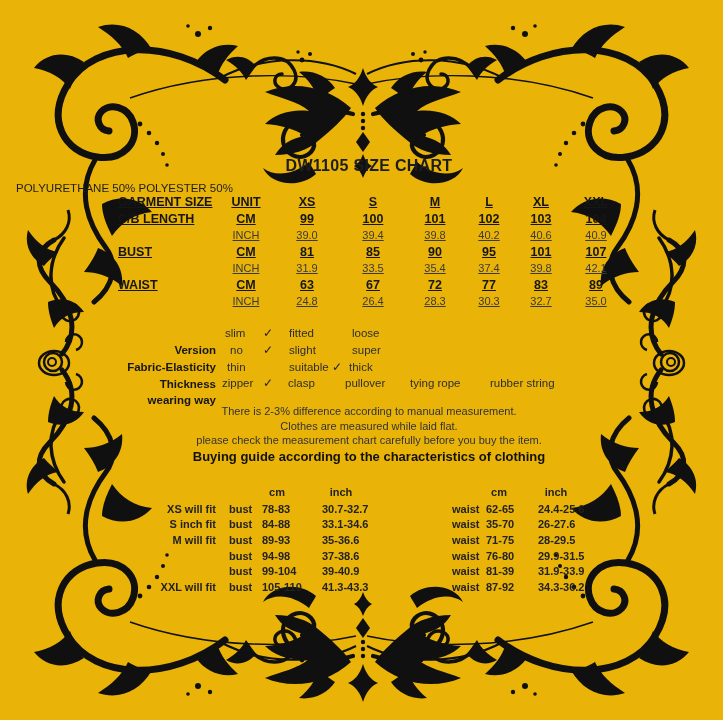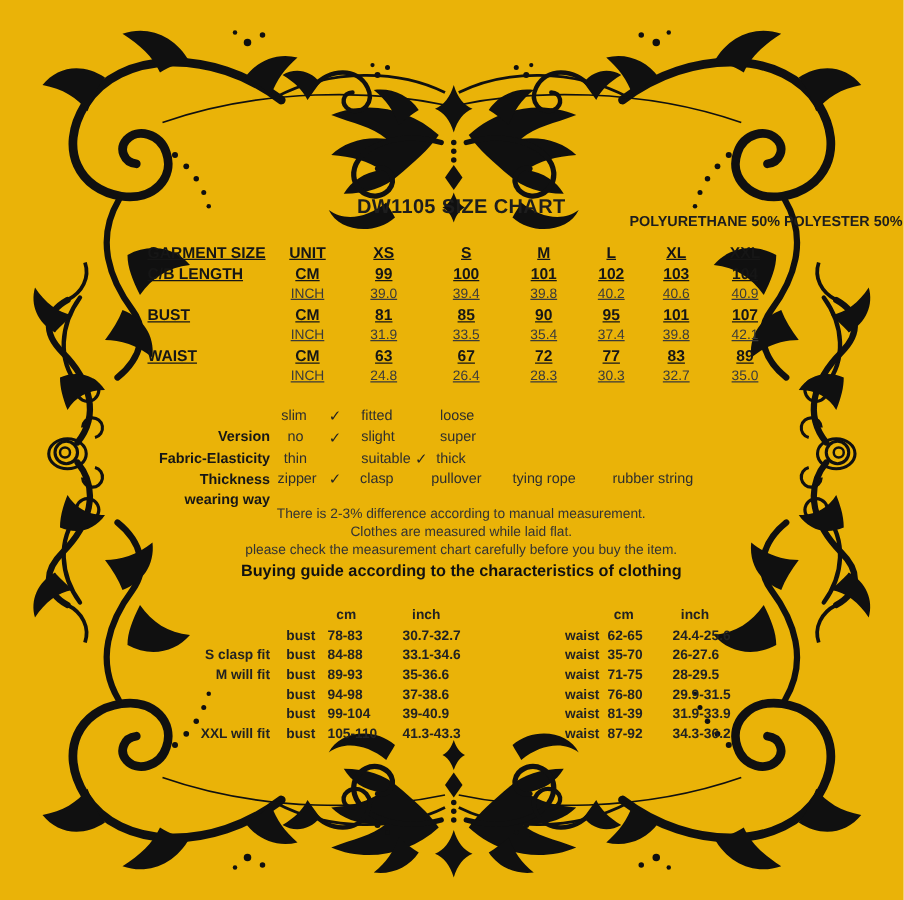--- a/index.html
+++ b/index.html
@@ -3,21 +3,21 @@
 <meta charset="utf-8">
 <style>
   html,body{margin:0;padding:0;background:#fff;}
   .page{
     position:relative;width:723px;height:720px;background:#eab308;
     font-family:"Liberation Sans",sans-serif;color:#1d1d1d;overflow:hidden;
   }
   .border-svg{position:absolute;left:0;top:0;width:723px;height:720px;}
   .abs{position:absolute;}
   .title{top:157px;left:16px;width:706px;text-align:center;font-size:16px;font-weight:bold;letter-spacing:.3px;}
-  .subtitle{top:172px;left:16px;width:706px;text-align:right;font-size:11.5px;font-weight:bold;}
+  .subtitle{top:182px;left:16px;width:706px;text-align:left;font-size:11.5px;font-weight:normal;}
 
   
   .st-row{position:absolute;left:0;width:723px;height:17px;line-height:17px;font-size:12.5px;}
   .st-row.bold .st-c{font-weight:bold;color:#161616;}
   .st-row.inch{font-size:11px;color:#3a3a3a;}
   .st-c{position:absolute;top:0;text-align:center;text-decoration:underline;}
   .c-label{left:118px;width:112px;text-align:left;font-weight:bold;color:#161616;}
   .c-unit{left:216px;width:60px;}
   .c-s0{left:278px;width:58px;}
   .c-s1{left:344px;width:58px;}
@@ -250,29 +250,30 @@
 
   <div>
     <div class="ft-row" style="top:485px">
       <span class="f-c fh-cm">cm</span>
       <span class="f-c fh-inch">inch</span>
       <span class="f-c fh-cm2">cm</span>
       <span class="f-c fh-inch2">inch</span>
     </div>
 
     <div class="ft-row" style="top:501.5px">
+      <span class="f-c f-label">XS will fit</span>
       <span class="f-c f-part">bust</span>
       <span class="f-c f-cm">78-83</span>
       <span class="f-c f-inch">30.7-32.7</span>
       <span class="f-c f-waist">waist</span>
       <span class="f-c f-cm2">62-65</span>
       <span class="f-c f-inch2">24.4-25.6</span>
     </div>
     <div class="ft-row" style="top:517.2px">
-      <span class="f-c f-label">S clasp fit</span>
+      <span class="f-c f-label">S inch fit</span>
       <span class="f-c f-part">bust</span>
       <span class="f-c f-cm">84-88</span>
       <span class="f-c f-inch">33.1-34.6</span>
       <span class="f-c f-waist">waist</span>
       <span class="f-c f-cm2">35-70</span>
       <span class="f-c f-inch2">26-27.6</span>
     </div>
     <div class="ft-row" style="top:532.9px">
       <span class="f-c f-label">M will fit</span>
       <span class="f-c f-part">bust</span>

